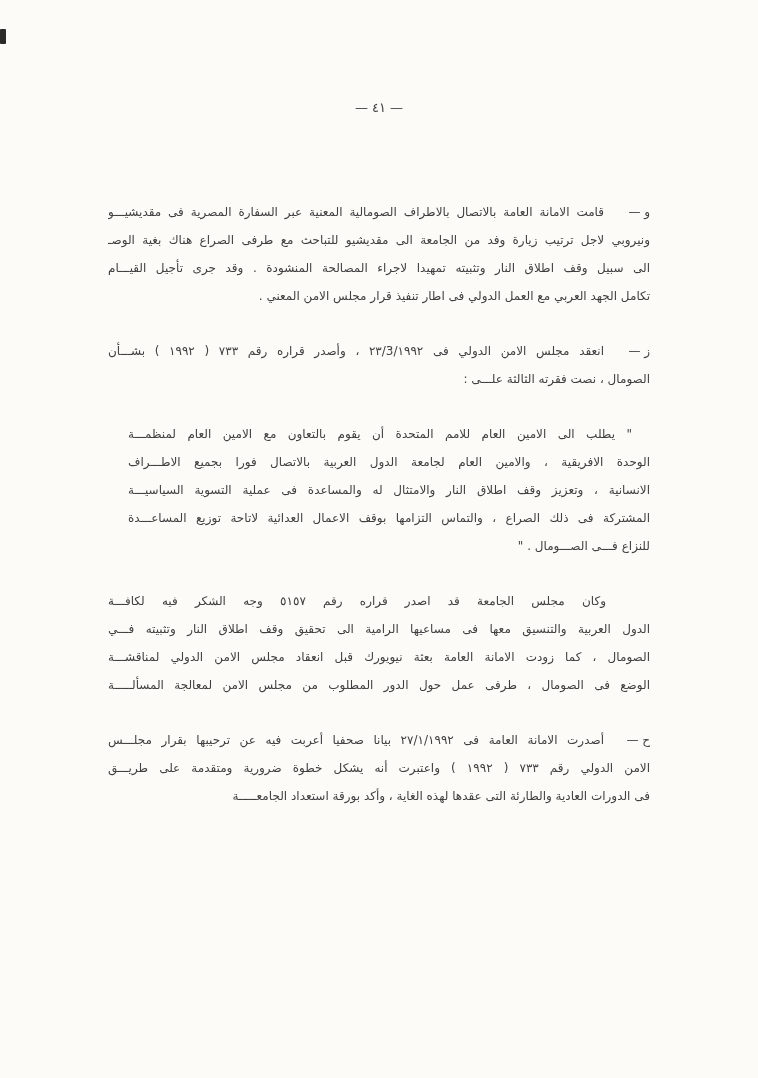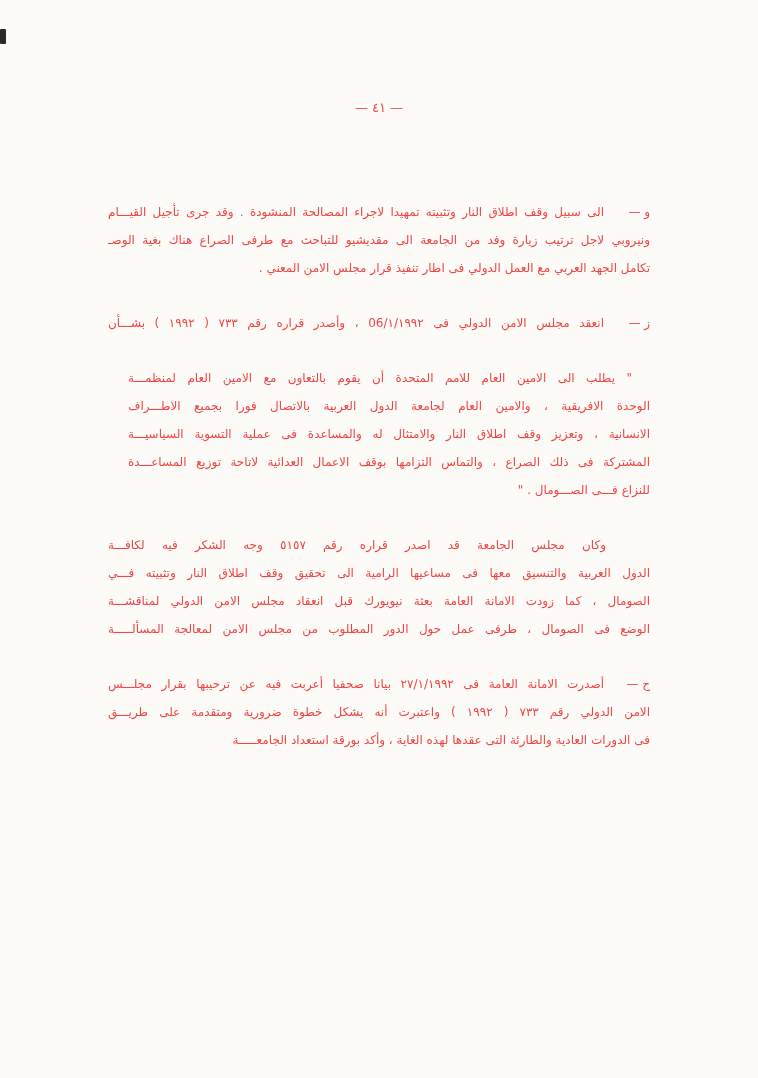--- a/index.html
+++ b/index.html
@@ -64,38 +64,41 @@
     overflow: hidden;
   }
   .line.last {
     text-align-last: right;
   }
   .line.indent-sm {
     padding-right: 18px;
   }
   .line.indent-lg {
     padding-right: 44px;
+    font-family: Liberation Serif, serif;
   }
 </style>
 </head>
 <body>
 
-<div class="page" style="color: #ef4444; background: rgb(252, 251, 248);">
+<div class="page" style="color: #404040; background: rgb(252, 251, 248);">
   <div class="scan-artifact"></div>
   <div class="page-number">— ٤١ —</div>
   <div class="content" dir="rtl">
       <div class="para">
         <span class="marker">و —</span>
+        <div class="line">قامت الامانة العامة بالاتصال بالاطراف الصومالية المعنية عبر السفارة المصرية فى مقديشيـــو</div>
+        <div class="line">ونيروبي لاجل ترتيب زيارة وفد من الجامعة الى مقديشيو للتباحث مع طرفى الصراع هناك بغية الوصـ</div>
         <div class="line">الى سبيل وقف اطلاق النار وتثبيته تمهيدا لاجراء المصالحة المنشودة . وقد جرى تأجيل القيـــام</div>
-        <div class="line">ونيروبي لاجل ترتيب زيارة وفد من الجامعة الى مقديشيو للتباحث مع طرفى الصراع هناك بغية الوصـ</div>
         <div class="line last">تكامل الجهد العربي مع العمل الدولي فى اطار تنفيذ قرار مجلس الامن المعني .</div>
       </div>
       <div class="para">
         <span class="marker">ز —</span>
-        <div class="line">انعقد مجلس الامن الدولي فى 06/١/١٩٩٢ ، وأصدر قراره رقم ٧٣٣ ( ١٩٩٢ ) بشـــأن</div>
+        <div class="line">انعقد مجلس الامن الدولي فى ٢٣/3/١٩٩٢ ، وأصدر قراره رقم ٧٣٣ ( ١٩٩٢ ) بشـــأن</div>
+        <div class="line last">الصومال ، نصت فقرته الثالثة علـــى :</div>
       </div>
       <div class="para inset">
         <div class="line indent-sm">" يطلب الى الامين العام للامم المتحدة أن يقوم بالتعاون مع الامين العام لمنظمـــة</div>
         <div class="line">الوحدة الافريقية ، والامين العام لجامعة الدول العربية بالاتصال فورا بجميع الاطـــراف</div>
         <div class="line">الانسانية ، وتعزيز وقف اطلاق النار والامتثال له والمساعدة فى عملية التسوية السياسيـــة</div>
         <div class="line">المشتركة فى ذلك الصراع ، والتماس التزامها بوقف الاعمال العدائية لاتاحة توزيع المساعـــدة</div>
         <div class="line last">للنزاع فـــى الصـــومال . "</div>
       </div>
       <div class="para">
         <div class="line indent-lg">وكان مجلس الجامعة قد اصدر قراره رقم ٥١٥٧ وجه الشكر فيه لكافـــة</div>

